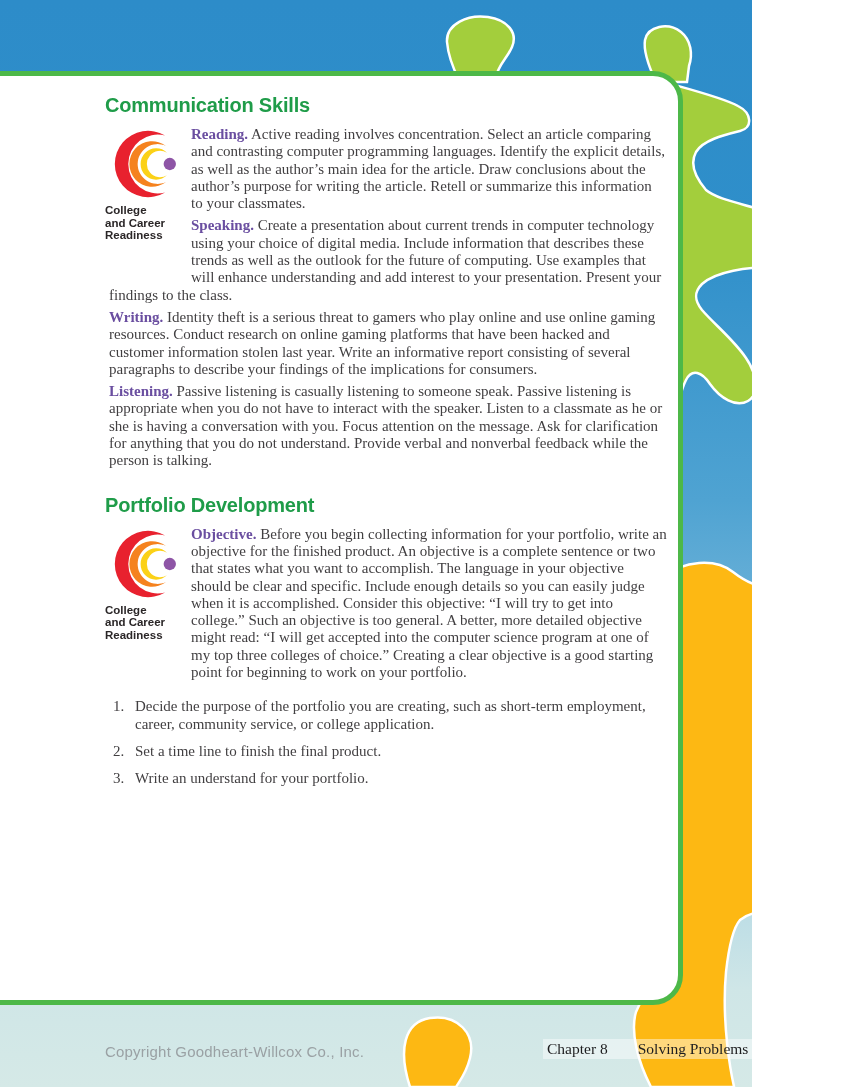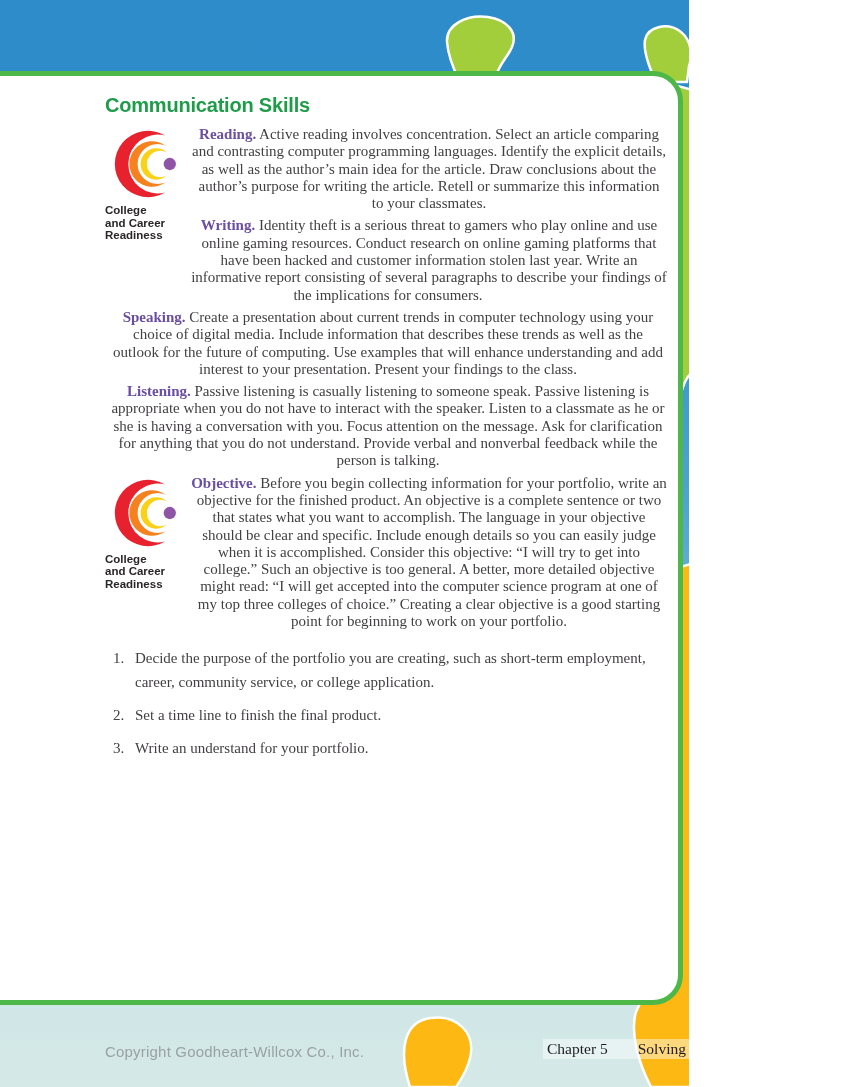--- a/index.html
+++ b/index.html
@@ -1,17 +1,17 @@
 <!DOCTYPE html>
 <html><head>
 <meta charset="utf-8">
 <style>
   html,body { margin:0; padding:0; }
   .page {
-    position:relative; width:689px; height:1087px; overflow:hidden;
+    position:relative; width:752px; height:1087px; overflow:hidden;
     background: linear-gradient(180deg,
       #2d8cc9 0%, #2f8fca 22%, #4fa3d2 46%, #84bedd 66%,
       #b3d9e5 80%, #cfe6e7 91%, #d5e9e7 100%);
     font-family:"Liberation Serif","DejaVu Serif",serif;
   }
   svg.splats { position:absolute; left:0; top:0; z-index:1; }
   .card {
     position:absolute; left:-12px; top:71px; width:695px; height:934px;
     box-sizing:border-box; background:#ffffff;
     border:5px solid #4db848; border-radius:0 30px 30px 0; z-index:2;
@@ -24,27 +24,27 @@
   }
   h2.portfolio-heading { margin-top:24px; }
   .sec { overflow:visible; }
   .ccr-badge { float:left; width:86px; height:148px; text-align:left; padding-top:3px; box-sizing:border-box; }
   .ccr-badge.short { height:140px; }
   .ccr-badge svg { display:block; margin:0 auto; }
   .ccr-text {
     margin-top:5px; font-family:"Liberation Sans","DejaVu Sans",sans-serif;
     font-weight:700; font-size:11.5px; line-height:12.5px; color:#2a2627;
   }
-  p.body-p { margin:0 0 5px 4px; font-size:15px; line-height:17.3px; color:#413f41; text-align:center; }
+  p.body-p { margin:0 0 5px 4px; font-size:15px; line-height:17.3px; color:#413f41; text-align:left; }
   .lead { font-weight:700; color:#6a4ea0; }
   .em { }
   ol.steps { list-style:none; margin:16px 0 0 0; padding:0 0 0 8px; counter-reset:step; }
   ol.steps li {
     counter-increment:step; position:relative; padding-left:22px;
-    margin-bottom:9px; font-size:15px; line-height:24px; color:#413f41;
+    margin-bottom:9px; font-size:15px; line-height:18px; color:#413f41;
     max-width:512px;
   }
   ol.steps li::before { content: counter(step) "."; position:absolute; left:0; top:0; }
   .footer-band {
     position:absolute; left:543px; top:1039px; width:258px; height:20px;
     background:rgba(255,255,255,0.45); z-index:3;
   }
   .footer-copyright {
     position:absolute; left:105px; top:1043px; z-index:4;
     font-family:"Liberation Sans","DejaVu Sans",sans-serif;
@@ -124,25 +124,26 @@
           <path d="M58,24 A16.5,16.5 0 1 0 58,48 A14,14 0 1 1 58,24 Z" fill="#fbd117"></path>
           <circle cx="61" cy="36" r="6.5" fill="#8e55a6"></circle>
         </svg>
         <div class="ccr-text">
           <div>College</div>
           <div>and Career</div>
           <div>Readiness</div>
         </div>
       </div>
       <p class="body-p"><span class="lead">Reading.</span> <span>Active reading involves concentration. Select an article comparing and contrasting computer programming languages. Identify the explicit details, as well as the author’s main idea for the article. Draw conclusions about the author’s purpose for writing the article. Retell or summarize this information to your classmates.</span></p>
+      <p class="body-p"><span class="lead">Speaking.</span> <span>Create a presentation about current trends in computer technology using your choice of digital media. Include information that describes these trends as well as the outlook for the future of computing. Use examples that will enhance understanding and add interest to your presentation. Present your findings to the class.</span></p>
       <p class="body-p"><span class="lead">Writing.</span> <span>Identity theft is a serious threat to gamers who play online and use online gaming resources. Conduct research on online gaming platforms that have been hacked and customer information stolen last year. Write an informative report consisting of several paragraphs to describe your findings of the implications for consumers.</span></p>
-      <p class="body-p"><span class="lead">Speaking.</span> <span>Create a presentation about current trends in computer technology using your choice of digital media. Include information that describes these trends as well as the outlook for the future of computing. Use examples that will enhance understanding and add interest to your presentation. Present your findings to the class.</span></p>
       <p class="body-p"><span class="lead">Listening.</span> <span>Passive listening is casually listening to someone speak. Passive listening is appropriate when you do not have to interact with the speaker. Listen to a classmate as he or she is having a conversation with you. Focus attention on the message. Ask for clarification for anything that you do not understand. Provide verbal and nonverbal feedback while the person is talking.</span></p>
     </div>
 
+    <h2 class="sec-heading portfolio-heading">Portfolio Development</h2>
 
     <div class="sec">
       <div class="ccr-badge short">
         <svg width="72" height="70" viewBox="0 0 76 72">
           <path d="M56,6 A35,35 0 1 0 56,66 A31,31 0 1 1 56,6 Z" fill="#e8212e"></path>
           <path d="M57,17 A24,24 0 1 0 57,55 A21,21 0 1 1 57,17 Z" fill="#f5821f"></path>
           <path d="M58,24 A16.5,16.5 0 1 0 58,48 A14,14 0 1 1 58,24 Z" fill="#fbd117"></path>
           <circle cx="61" cy="36" r="6.5" fill="#8e55a6"></circle>
         </svg>
         <div class="ccr-text">
@@ -158,16 +159,16 @@
       <li>Decide the purpose of the portfolio you are creating, such as short-term employment, career, community service, or college application.</li>
       <li>Set a time line to finish the final product.</li>
       <li>Write an understand for your portfolio.</li>
     </ol>
 
   </div>
 
   <div class="footer-band"></div>
   <div class="footer-copyright">Copyright Goodheart-Willcox Co., Inc.</div>
   <div class="footer-chapter">
-    <span>Chapter 5</span><span class="sect">Solving Problems</span><span class="pagenum">41</span>
+    <span>Chapter 8</span><span class="sect">Solving Problems</span><span class="pagenum">41</span>
   </div>
 
 </div>
 
 </body></html>

